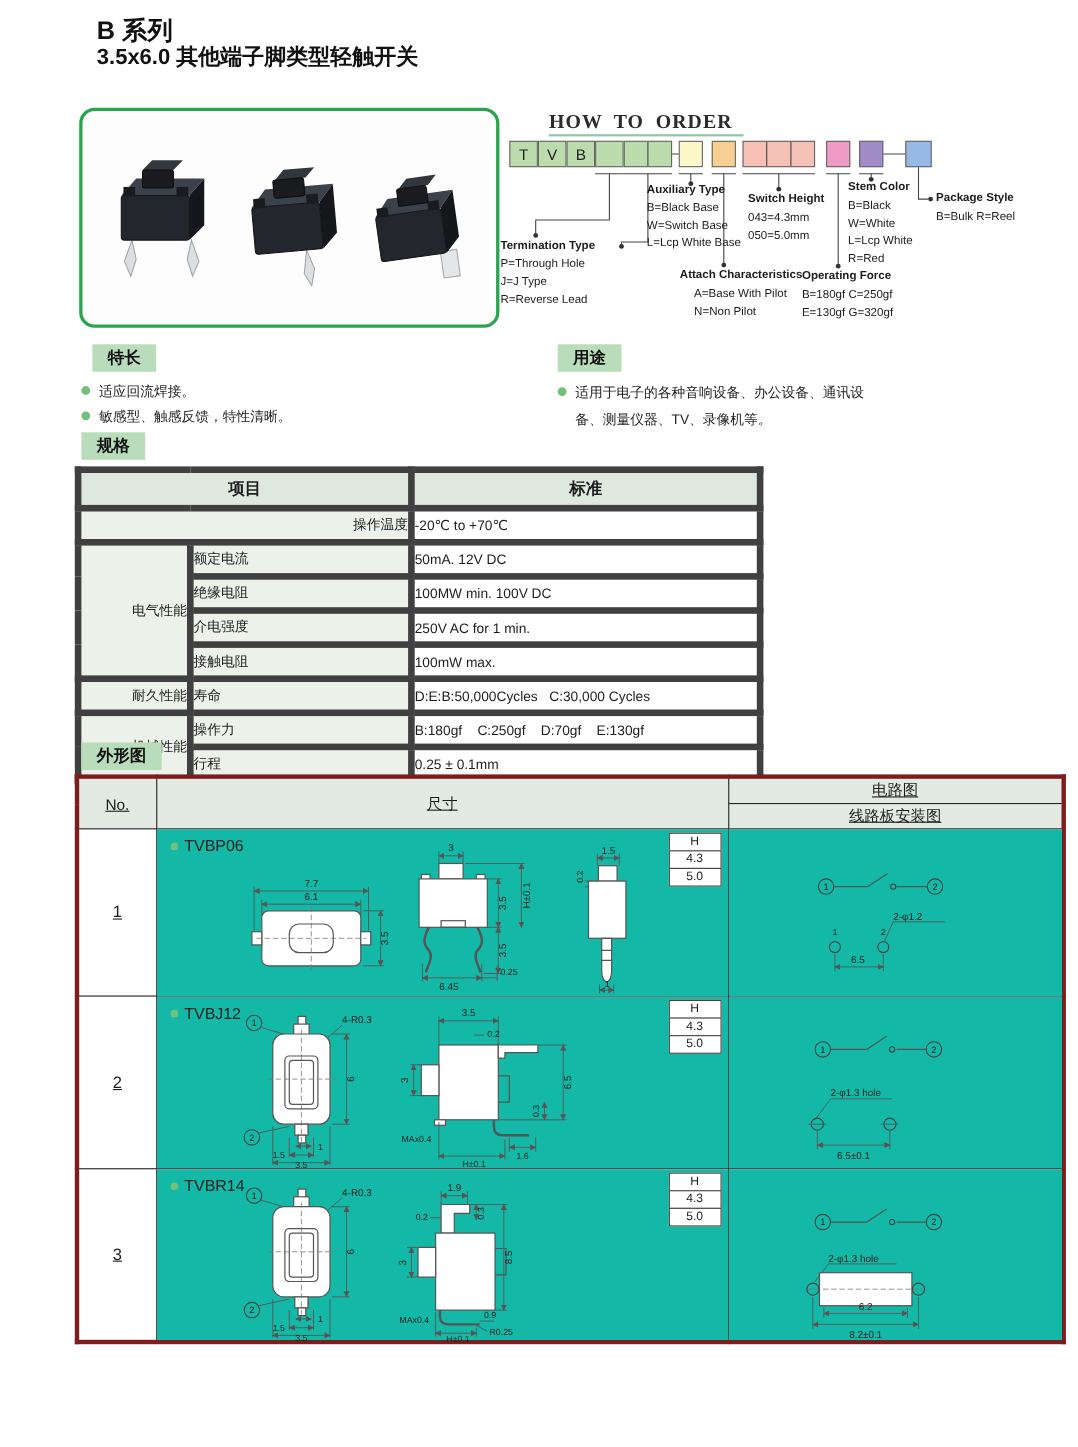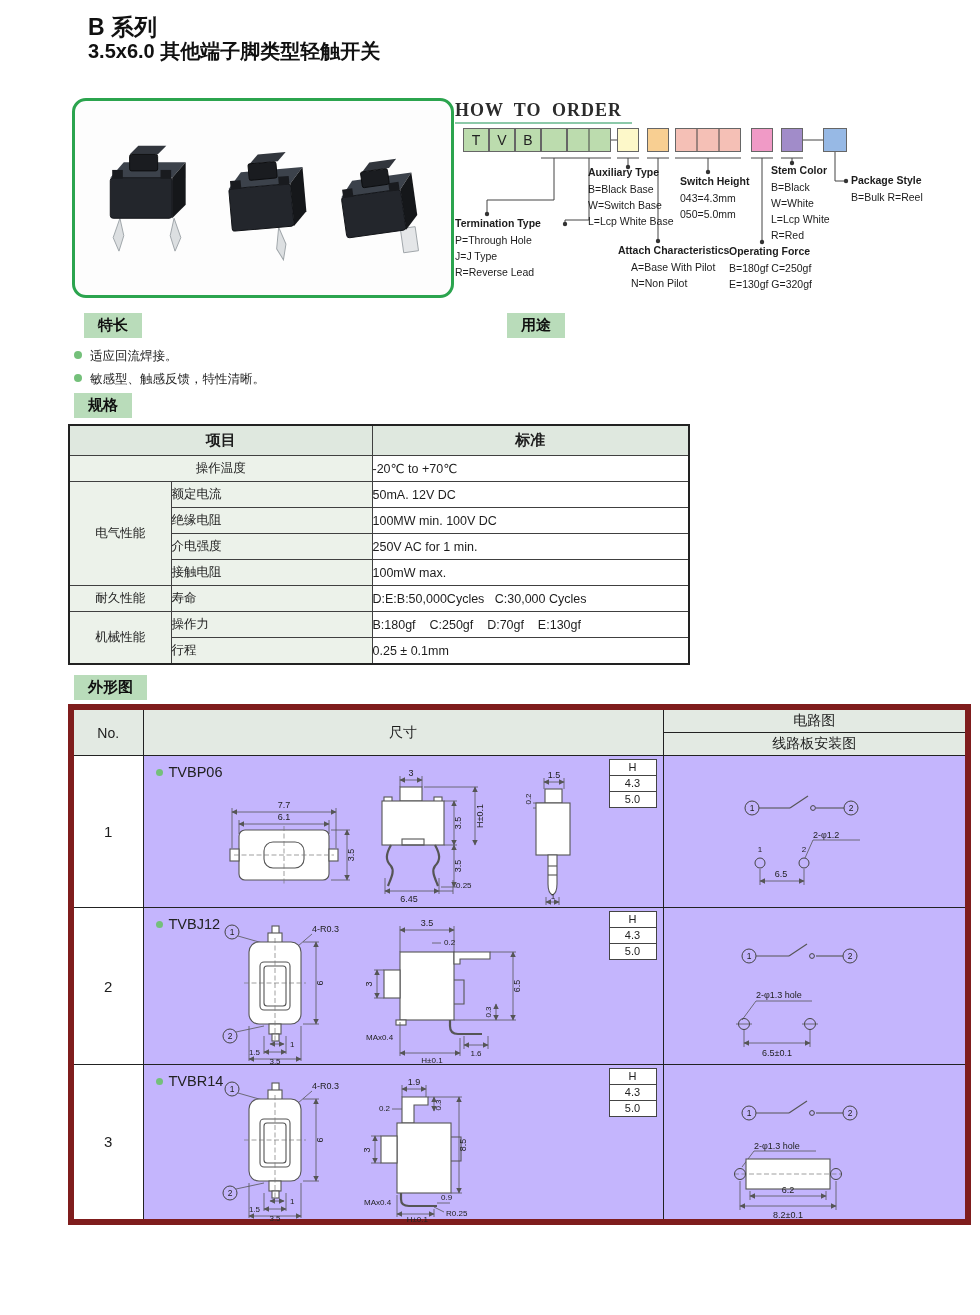--- a/index.html
+++ b/index.html
@@ -6,53 +6,53 @@
   #page{position:relative;width:980px;height:1315px;background:#ffffff;overflow:hidden;
         font-family:"Liberation Sans","DejaVu Sans",sans-serif;color:#1d1d1d;}
   .abs{position:absolute;}
   
   .series{left:88px;top:12px;font-size:23px;font-weight:bold;color:#111;}
   .main-title{left:88px;top:38px;font-size:20px;font-weight:bold;color:#111;}
   
   .photo-box{left:72px;top:98px;width:376px;height:194px;border:3px solid #2ba44e;border-radius:14px;background:#fdfdfd;}
   .sw{position:absolute;}
   
-  .order-area{left:455px;top:100px;width:447px;height:200px;}
+  .order-area{left:455px;top:100px;width:447px;height:200px;padding-left:44px;}
   .order-title{display:inline-block;margin:0;font-family:"Liberation Serif","DejaVu Serif",serif;
       font-size:18px;font-weight:600;letter-spacing:1px;word-spacing:5px;color:#2b2b2b;
       border-bottom:2px solid #8cc9a9;padding:0 10px 1px 0;}
   .obox{position:absolute;top:28px;height:24px;box-sizing:border-box;border:1px solid #666;
       display:flex;align-items:center;justify-content:center;font-size:14px;color:#222;}
   .bg-green{background:#bcdcae;} .bg-yellow{background:#fdf8c9;} .bg-orange{background:#f8cf92;}
   .bg-salmon{background:#f5c0b6;} .bg-pink{background:#f09ac6;} .bg-purple{background:#a18cc9;} .bg-blue{background:#97b9e5;}
   .olines{position:absolute;left:0;top:0;pointer-events:none;}
   .ogroup{position:absolute;white-space:nowrap;}
   .olabel{font-weight:bold;font-size:10.5px;line-height:13px;margin-bottom:2px;color:#1c1c1c;}
   .oopt{font-size:10.5px;line-height:16px;color:#1c1c1c;}
   .ind{margin-left:13px;}
   
   .sec-head{position:absolute;background:#b9dcba;padding:3px 14px;font-size:15px;font-weight:bold;color:#101010;}
   .feat-list{left:74px;top:345px;font-size:12.5px;line-height:23px;}
   .bullet{display:inline-block;width:8px;height:8px;border-radius:50%;background:#74c07a;margin-right:8px;vertical-align:1px;}
   .apps-block{left:507px;top:345px;font-size:12.5px;line-height:24px;}
   .apps-l2{margin-left:16px;}
   
   .spec{position:absolute;left:68px;top:424px;border-collapse:collapse;table-layout:fixed;width:620px;border:2px solid #222;}
-  .spec td{border:1px solid #404040;font-size:12.5px;height:25px;padding:0;color:#1d1d1d;}
+  .spec td{border:6px solid #404040;font-size:12.5px;height:25px;padding:0;color:#1d1d1d;}
   .spec tr.hd td{background:#dfe8df;font-size:15px;font-weight:bold;text-align:center;height:29px;}
   .left{background:#ecf2ea;}
-  .ctr{text-align:center;}
+  .ctr{text-align:right;}
   .item{background:#ecf2ea;padding-left:14px;}
   .val{background:#fff;padding-left:16px;white-space:pre-wrap;}
   
-  .out{position:absolute;left:68px;top:704px;border-collapse:collapse;table-layout:fixed;width:897px;border:6px solid #7f1d1d;}
+  .out{position:absolute;left:68px;top:704px;border-collapse:collapse;table-layout:fixed;width:897px;border:4px solid #7f1d1d;text-decoration:underline;}
   .out td{border:1px solid #222;padding:0;vertical-align:top;color:#1d1d1d;}
   .out tr.ohd td{background:#e3eae3;text-align:center;vertical-align:middle;font-size:14px;height:22px;}
   .nocell{text-align:center;vertical-align:middle !important;font-size:15px;background:#fff;}
-  .dimcell,.circell{position:relative;background:#c4b5fd;}
+  .dimcell,.circell{position:relative;background:#14b8a6;}
   .cellwrap{position:relative;width:100%;height:100%;}
   .part{position:absolute;left:12px;top:8px;font-size:14.5px;color:#222;}
   .pbullet{display:inline-block;width:7px;height:7px;border-radius:50%;background:#74c07a;margin-right:6px;vertical-align:1px;}
   .htab{position:absolute;left:465px;top:3px;width:48px;font-size:11px;text-align:center;color:#222;}
   .htab div{border:1px solid #444;height:15px;line-height:15px;margin-top:-1px;background:#fff;}
   .htab div:first-child{margin-top:0;}
   .dsvg{position:absolute;left:0;top:0;}
   
   .sh{fill:none;stroke:#555;stroke-width:1.1;}
   .shf{fill:#fff;stroke:#555;stroke-width:1.1;}
@@ -203,20 +203,24 @@
     </div>
   </div>
 
   <div class="sec-head" style="left:84px;top:313px">特长</div>
   <div class="abs feat-list">
     <div><span class="bullet"></span><span>适应回流焊接。</span></div>
     <div><span class="bullet"></span><span>敏感型、触感反馈，特性清晰。</span></div>
   </div>
 
   <div class="sec-head" style="left:507px;top:313px">用途</div>
+  <div class="abs apps-block">
+    <div><span class="bullet"></span><span>适用于电子的各种音响设备、办公设备、通讯设</span></div>
+    <div class="apps-l2">备、测量仪器、TV、录像机等。</div>
+  </div>
 
   <div class="sec-head" style="left:74px;top:393px">规格</div>
   <table class="spec">
     <colgroup>
         <col style="width:102px">
         <col style="width:201px">
         <col style="width:317px">
       </colgroup>
     <tbody>
         <tr class="hd">

